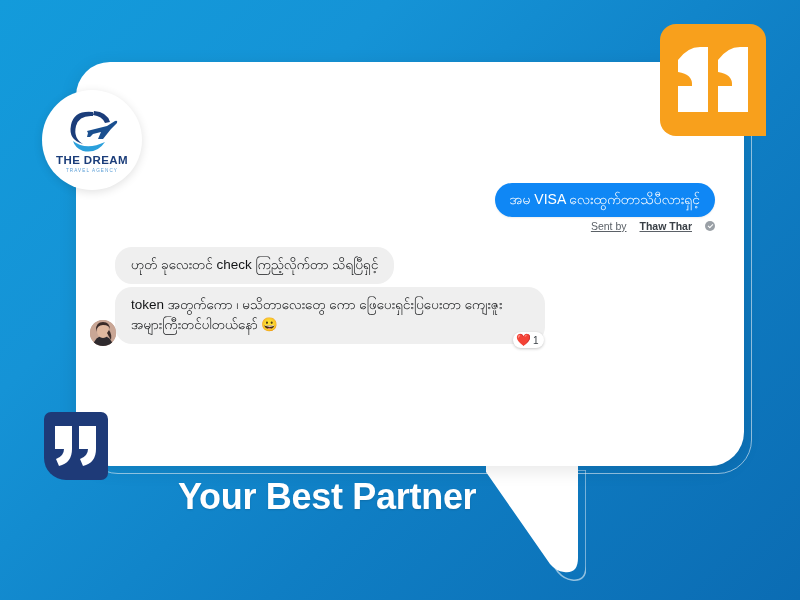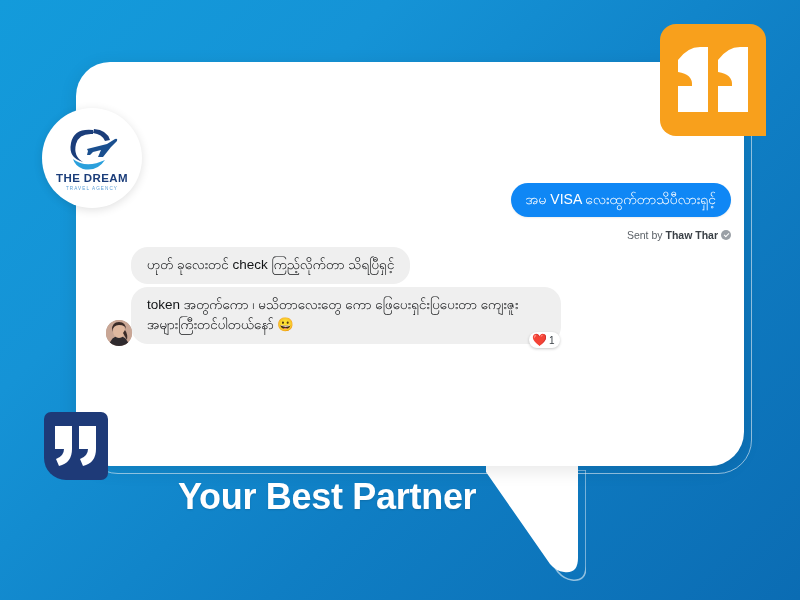--- a/index.html
+++ b/index.html
@@ -48,62 +48,62 @@
     position:absolute;
     left:494px; top:470px;
     width:92px; height:112px;
     pointer-events:none;
   }
   #bubble-tail-outline svg { display:block; width:100%; height:100%; }
 
   
   #logo-badge {
     position:absolute;
-    left:42px; top:108px;
+    left:42px; top:90px;
     width:100px; height:100px;
     border-radius:50%;
     background:#ffffff;
     box-shadow:0 2px 10px rgba(0,0,0,.12);
     display:flex; flex-direction:column;
     align-items:center; justify-content:center;
     z-index:6;
   }
   #logo-mark { width:58px; height:44px; margin-top:2px; }
   #logo-name {
     font-size:11.5px; font-weight:bold;
     letter-spacing:.4px; color:#1b3d7a;
     margin-top:1px;
   }
   #logo-sub {
     font-size:4.6px; letter-spacing:1.1px;
     color:#5b9ed6; margin-top:2px;
   }
 
   
-  #chat { position:absolute; left:16px; top:0; width:668px; height:404px; }
+  #chat { position:absolute; left:0; top:0; width:668px; height:404px; }
 
   .row-right { position:absolute; right:29px; top:121px; text-align:right; }
 
   #bubble-outgoing {
     display:inline-block;
     background:#0f87f5;
     color:#ffffff;
     border-radius:17px;
     padding:7px 15px 8px;
     font-size:14px;
     line-height:19px;
     white-space:nowrap;
     box-shadow:0 1px 2px rgba(0,0,0,.07);
   }
   #sent-by {
-    margin-top:12px;
+    margin-top:3px;
     font-size:10.5px;
     color:#5b6167;
     display:flex; align-items:center;
-    justify-content:flex-end; gap:3px;
+    justify-content:flex-end; gap:13px;text-decoration:underline;
   }
   #sent-by-name { font-weight:bold; color:#3a4046; }
   #sent-status-icon {
     display:inline-block;
     width:10px; height:10px; border-radius:50%;
     background:#9aa0a6;
     position:relative;
   }
   #sent-status-icon::after {
     content:"";

